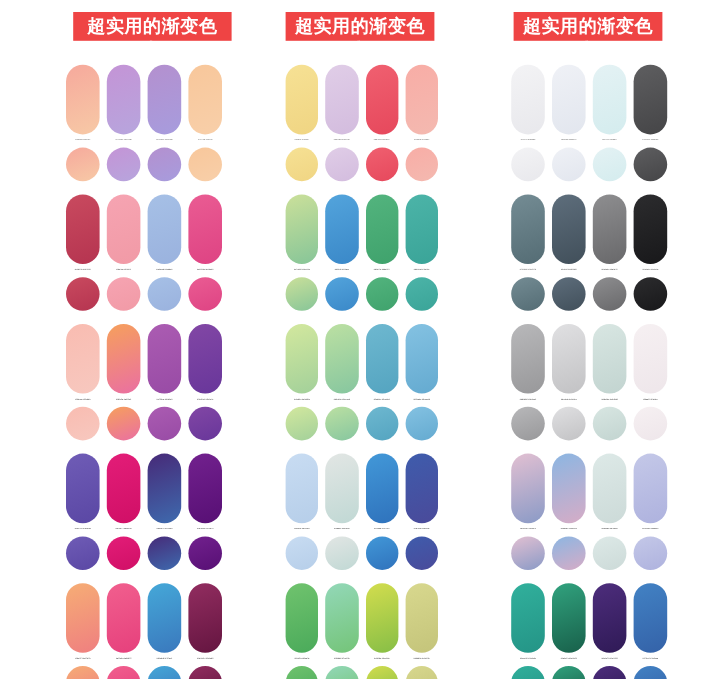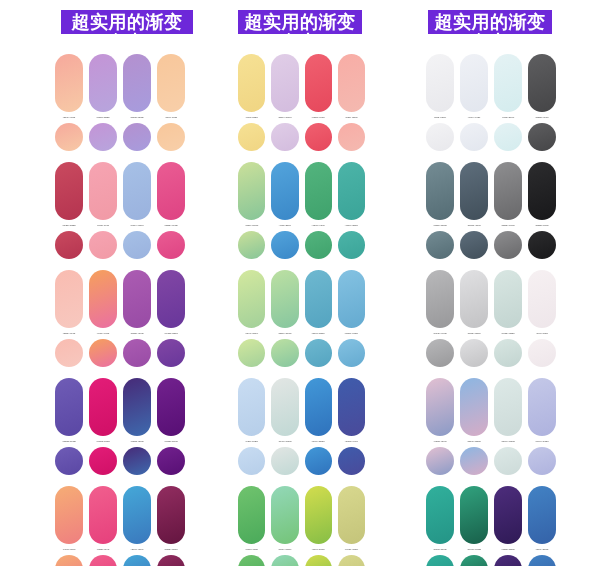--- a/index.html
+++ b/index.html
@@ -26,23 +26,23 @@
   }
   .column{
     position:relative;
     box-sizing:border-box;
   }
   .col-0{width:190px;padding-left:55px;}
   .col-1{width:175px;padding-left:48px;}
   .col-2{width:235px;padding-left:61px;}
 
   .banner{
-    background:#6d28d9;
+    background:#ef4444;
     color:#ffffff;
-    font-size:18px;
+    font-size:15px;
     font-weight:bold;
     letter-spacing:0.5px;
     text-align:center;
     line-height:20px;
     height:20px;
     margin-top:10px;
     margin-bottom:20px;
     box-sizing:content-box;
     padding:2px 6px;
     display:inline-block;

